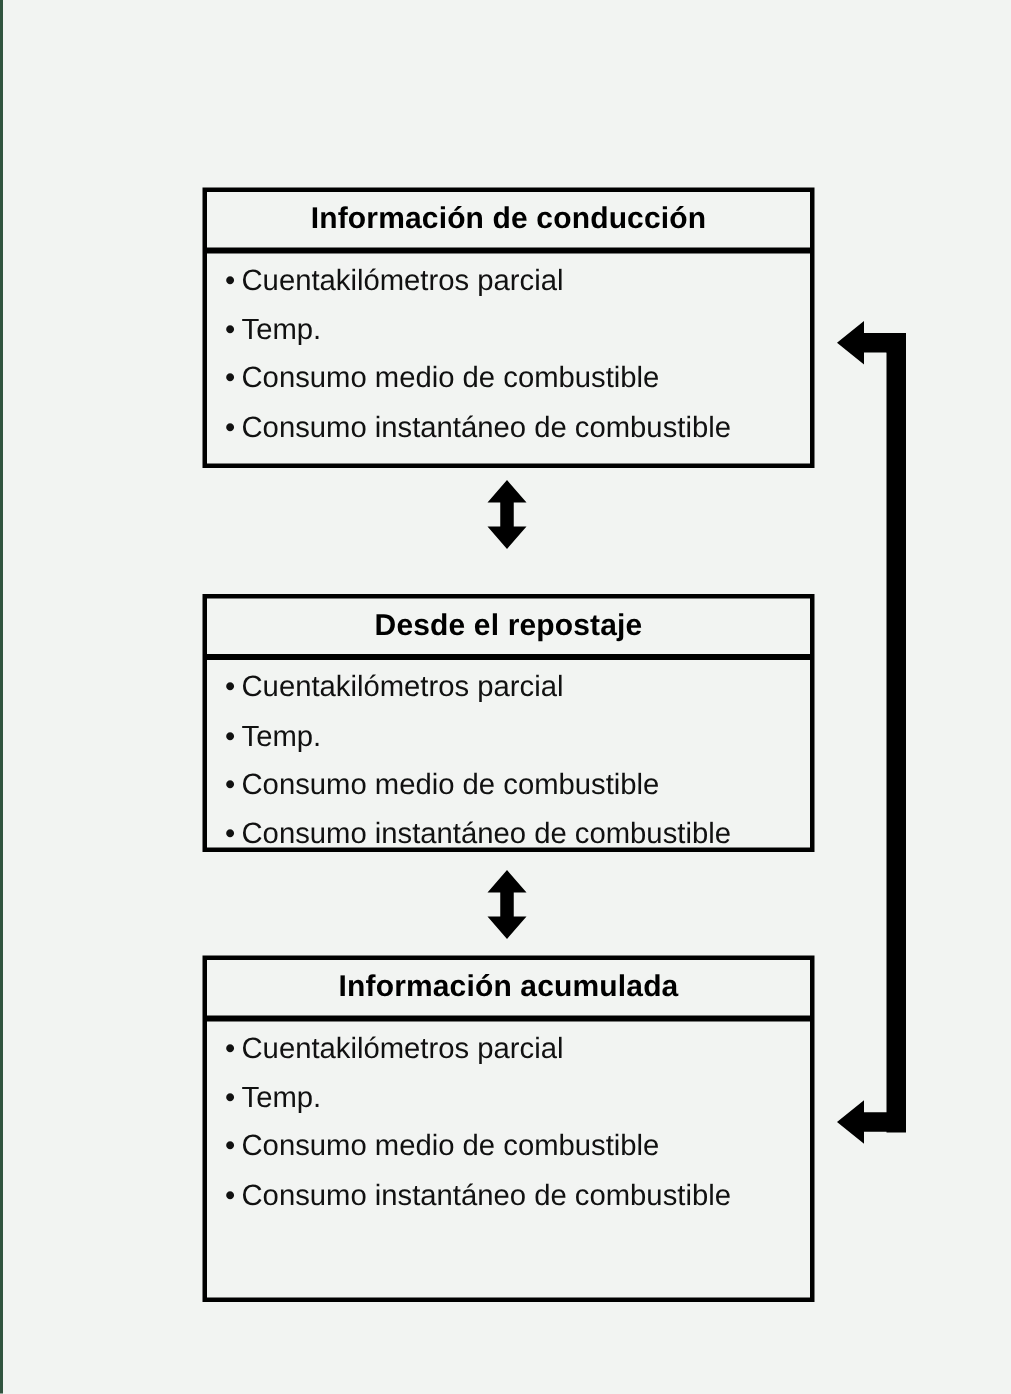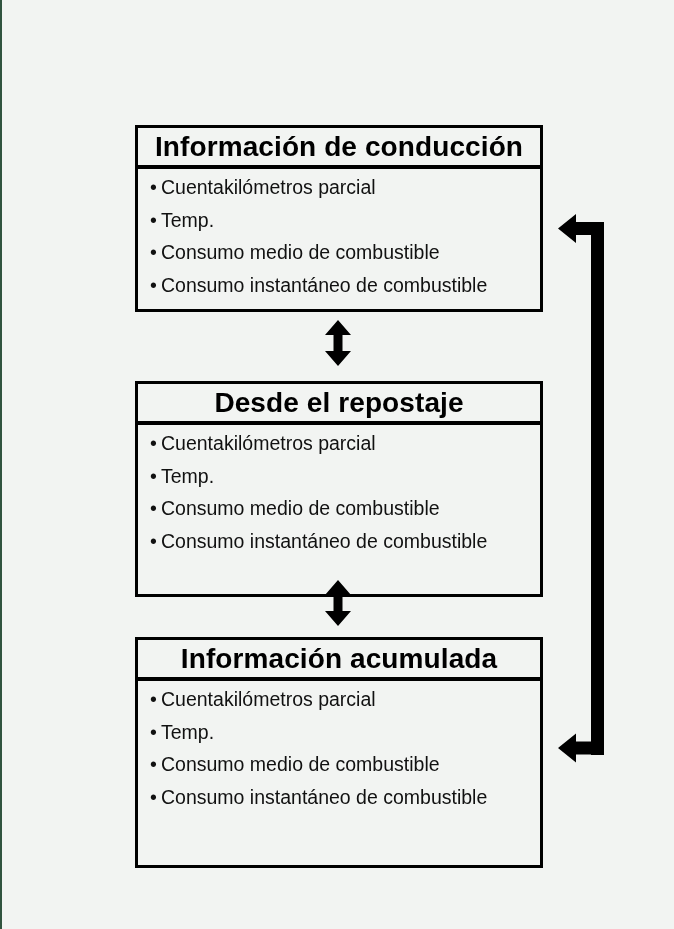--- a/index.html
+++ b/index.html
@@ -31,31 +31,31 @@
   
   .node-box {
     position: absolute;
     left: 135px;
     width: 408px;
     box-sizing: border-box;
     border: 3px solid #000000;
     background: #f2f4f2;
   }
   #box-0 { top: 125px;  height: 187px; }
-  #box-1 { top: 381px;  height: 216px; }
+  #box-1 { top: 396px;  height: 172px; }
   #box-2 { top: 637px;  height: 231px; }
 
   .node-header {
     box-sizing: border-box;
     height: 41px;
     border-bottom: 4px solid #000000;
     display: flex;
     align-items: center;
     justify-content: center;
-    font-size: 28px;
+    font-size: 20px;
     font-weight: bold;
     color: #000000;
     letter-spacing: 0.1px;
     white-space: nowrap;
   }
   .node-body {
     box-sizing: border-box;
     padding: 9px 0 8px 12px;
   }
   .node-item {

